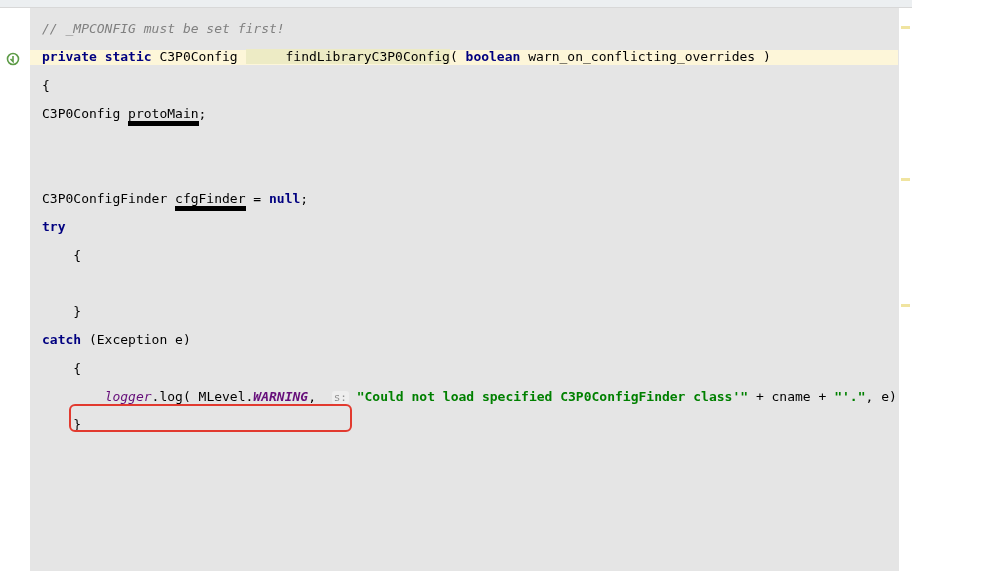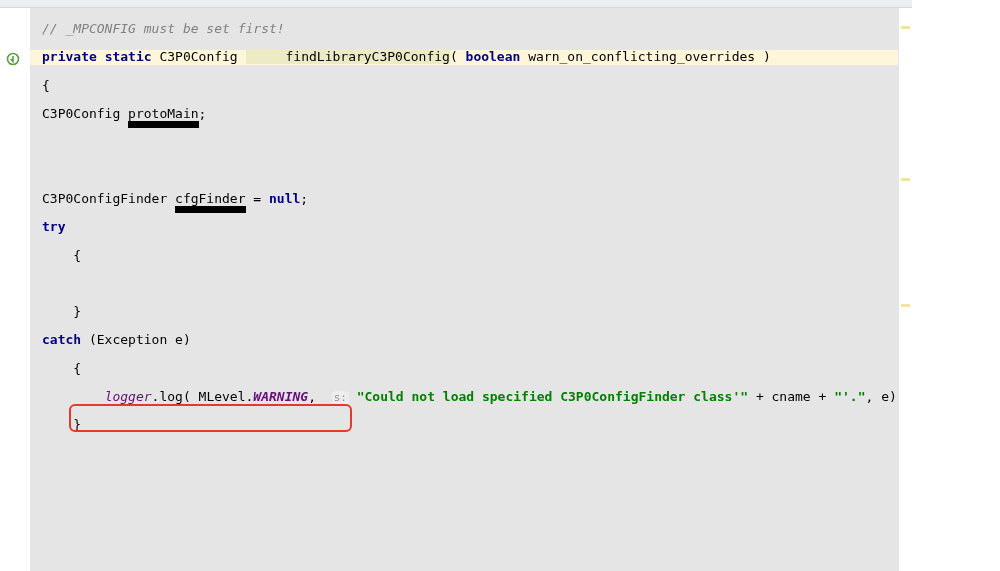--- a/index.html
+++ b/index.html
@@ -53,21 +53,21 @@
   .c-comment { color: #808080; font-style: italic; }
   .c-kw { color: #000080; font-weight: bold; }
   .c-null { color: #000080; font-weight: bold; }
   .c-type { color: #000000; }
   .c-ital { font-style: italic; color: #000000; }
   .c-staticfield { color: #660e7a; font-style: italic; }
   .c-const { color: #660e7a; font-style: italic; font-weight: bold; }
   .c-string { color: #008000; font-weight: bold; }
   .c-param { color: #000000; }
   .c-hint { background: #eeeeee; color: #909090; border-radius: 3px; padding: 0 2px; font-style: normal; font-size: 11px; }
-  .c-underline { border-bottom: 7px solid #000000; text-align: right; }
+  .c-underline { border-bottom: 5px solid #000000; text-align: right; }
   .c-decl-hl { background: #edebc5; padding-left: 40px; }
   .red-box {
     position: absolute;
     border: 2px solid #e23a2f;
     border-radius: 6px;
     pointer-events: none;
   }
   .gutter .icon {
     position: absolute;
     left: 6px;

